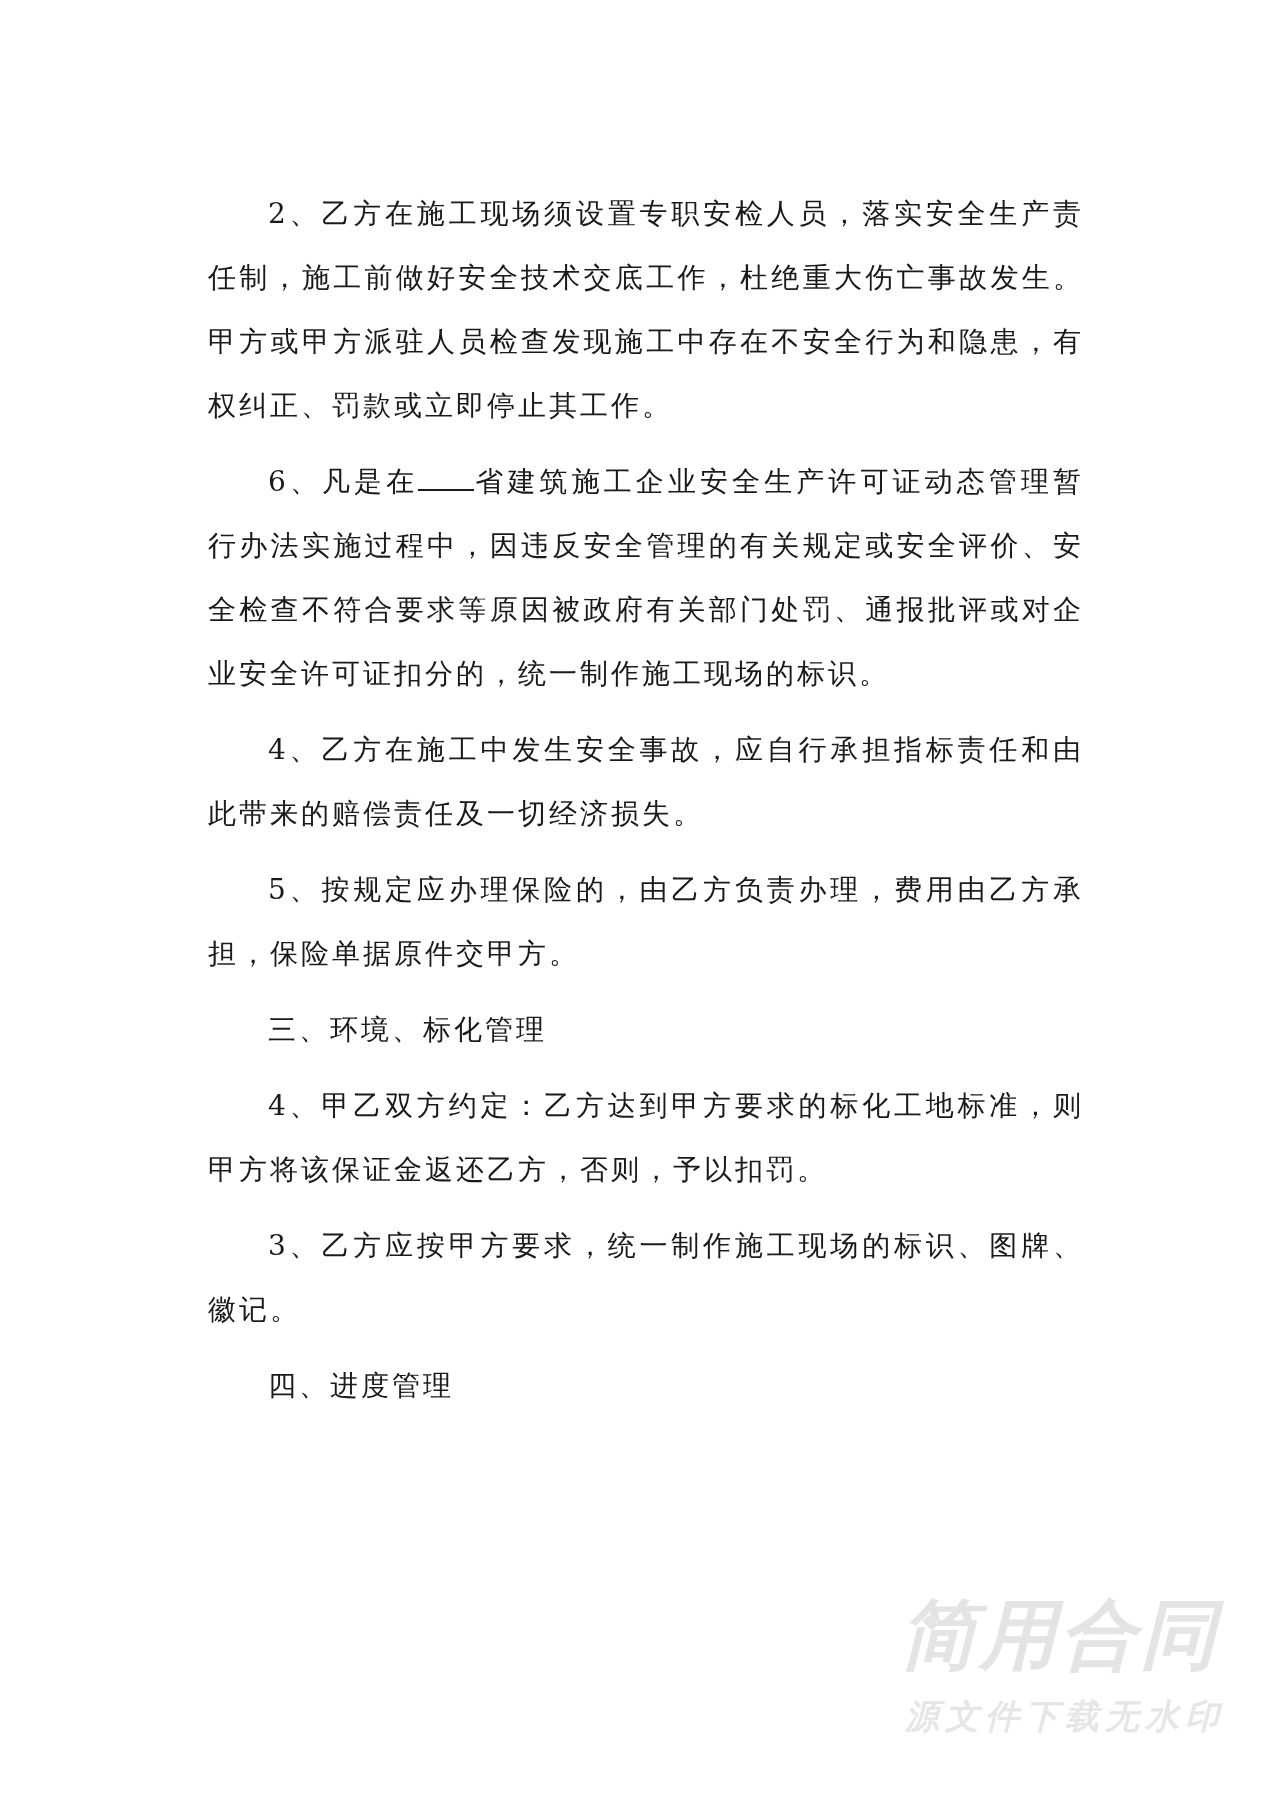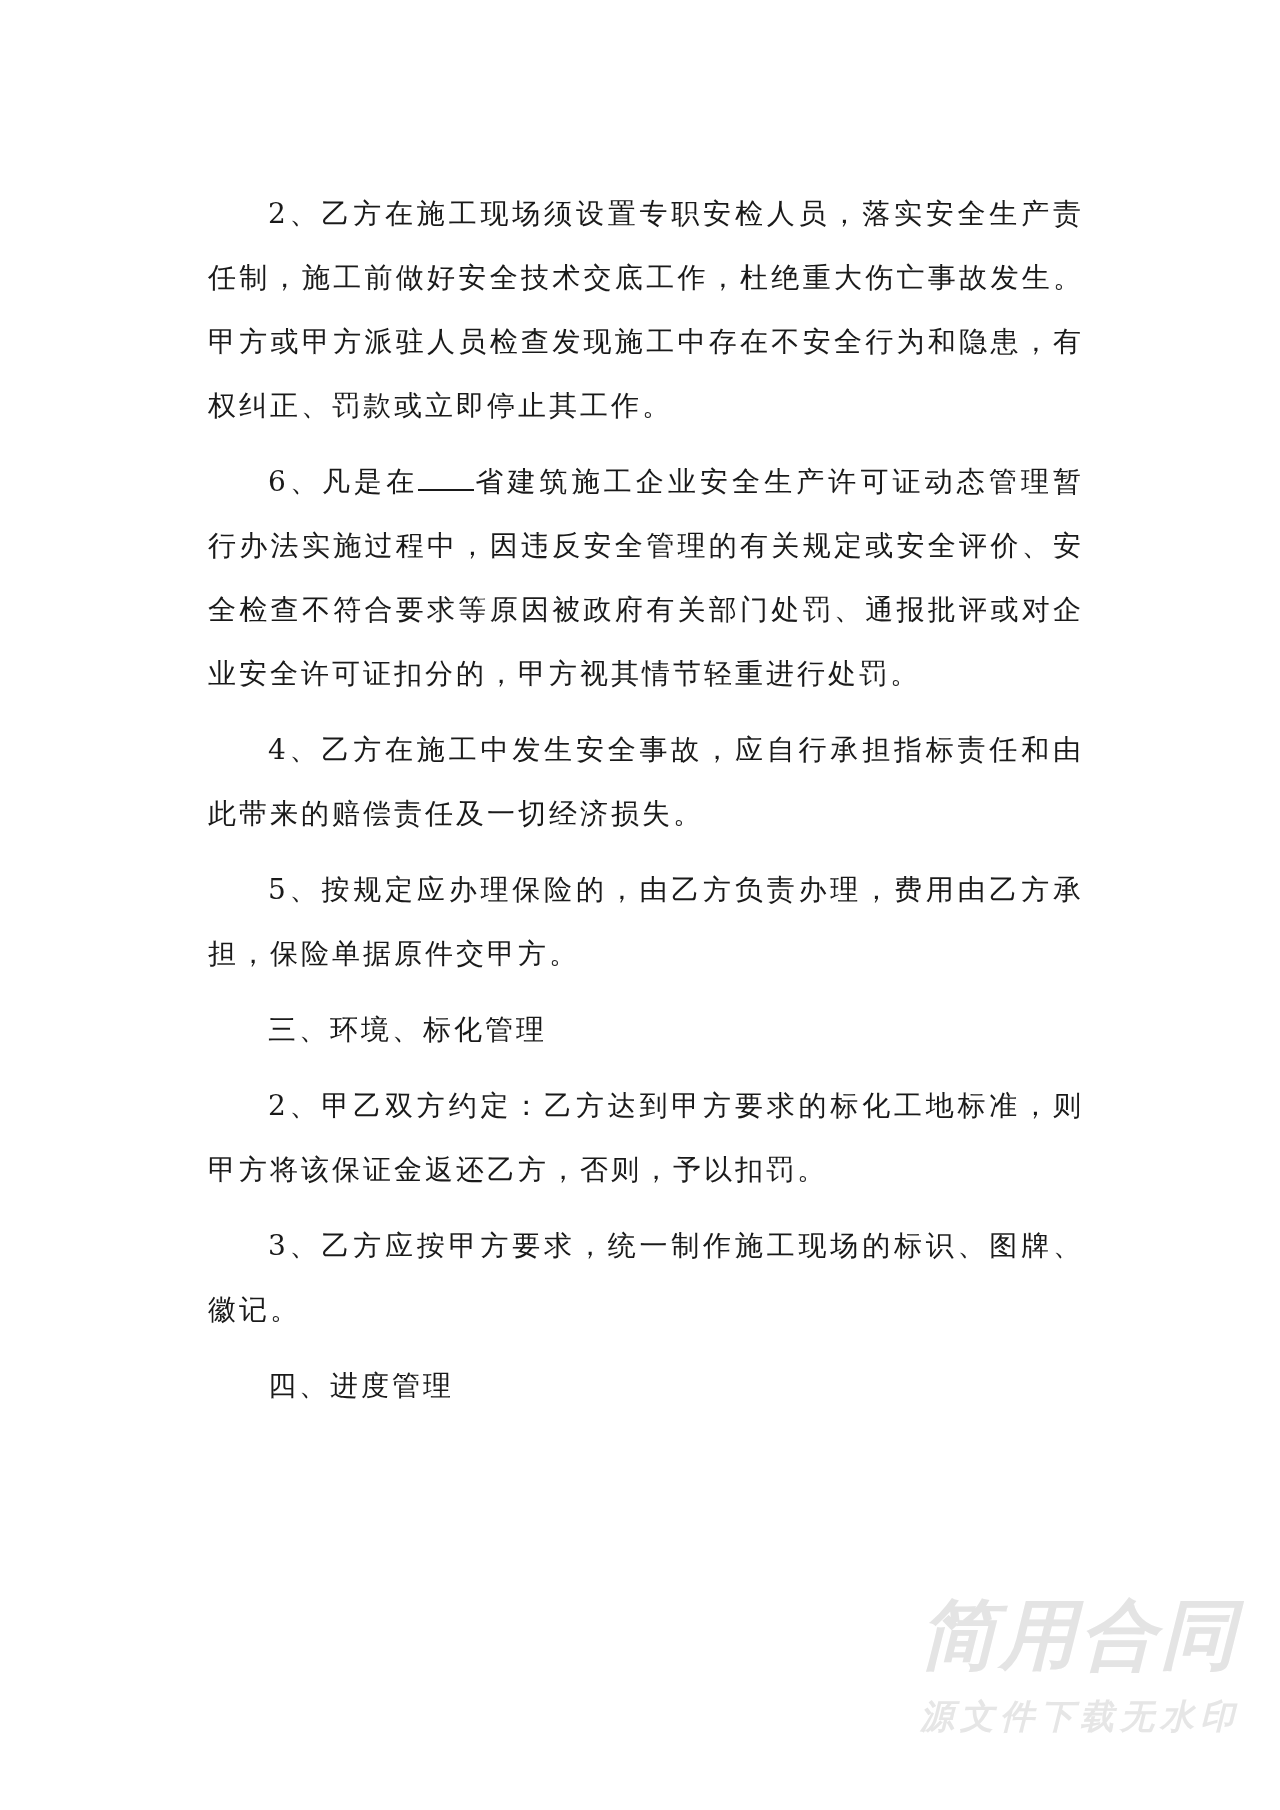--- a/index.html
+++ b/index.html
@@ -3,37 +3,37 @@
   <meta charset="utf-8">
   <style>
     html, body { margin: 0; padding: 0; background: #ffffff; }
     body { width: 1280px; height: 1810px; position: relative; overflow: hidden;
       font-family: "DejaVu Serif", "Liberation Serif", serif; color: #1a1a1a; }
     .page { position: absolute; left: 0; top: 0; width: 1280px; height: 1810px; }
     .content { position: absolute; left: 196px; top: 170px; width: 900px; }
     .para { font-size: 28px; line-height: 64px; margin: 12px; letter-spacing: 3px; text-align: justify; }
     .indent { text-indent: 60px; }
     .blank { display: inline-block; width: 56px; border-bottom: 2px solid #1a1a1a; height: 24px; vertical-align: baseline; }
-    .watermark { position: absolute; left: 880px; top: 1590px; width: 360px; text-align: right; }
+    .watermark { position: absolute; left: 880px; top: 1590px; width: 360px; text-align: center; }
     .wm-title { font-family: "DejaVu Sans", sans-serif; font-weight: bold; font-style: italic;
       font-size: 76px; color: #e4e4e4; letter-spacing: 4px; line-height: 90px; }
     .wm-sub { font-family: "DejaVu Sans", sans-serif; font-weight: bold; font-style: italic;
       font-size: 34px; color: #e6e6e6; letter-spacing: 6px; line-height: 60px; margin-top: 6px; margin-left: 10px; }
   </style>
 </head>
 <body>
 
 <div class="page">
   <div class="content">
     <p class="para indent">2、乙方在施工现场须设置专职安检人员，落实安全生产责任制，施工前做好安全技术交底工作，杜绝重大伤亡事故发生。甲方或甲方派驻人员检查发现施工中存在不安全行为和隐患，有权纠正、罚款或立即停止其工作。</p>
-    <p class="para indent"><span>6、凡是在</span><span class="blank"></span><span>省建筑施工企业安全生产许可证动态管理暂行办法实施过程中，因违反安全管理的有关规定或安全评价、安全检查不符合要求等原因被政府有关部门处罚、通报批评或对企业安全许可证扣分的，甲方视其情节轻重进行处罚。</span></p>
+    <p class="para indent"><span>6、凡是在</span><span class="blank"></span><span>省建筑施工企业安全生产许可证动态管理暂行办法实施过程中，因违反安全管理的有关规定或安全评价、安全检查不符合要求等原因被政府有关部门处罚、通报批评或对企业安全许可证扣分的，统一制作施工现场的标识。</span></p>
     <p class="para indent">4、乙方在施工中发生安全事故，应自行承担指标责任和由此带来的赔偿责任及一切经济损失。</p>
     <p class="para indent">5、按规定应办理保险的，由乙方负责办理，费用由乙方承担，保险单据原件交甲方。</p>
     <p class="para indent">三、环境、标化管理</p>
-    <p class="para indent">2、甲乙双方约定：乙方达到甲方要求的标化工地标准，则甲方将该保证金返还乙方，否则，予以扣罚。</p>
+    <p class="para indent">4、甲乙双方约定：乙方达到甲方要求的标化工地标准，则甲方将该保证金返还乙方，否则，予以扣罚。</p>
     <p class="para indent">3、乙方应按甲方要求，统一制作施工现场的标识、图牌、徽记。</p>
     <p class="para indent">四、进度管理</p>
   </div>
 
   <div class="watermark">
     <div class="wm-title">简用合同</div>
     <div class="wm-sub">源文件下载无水印</div>
   </div>
 </div>
 

